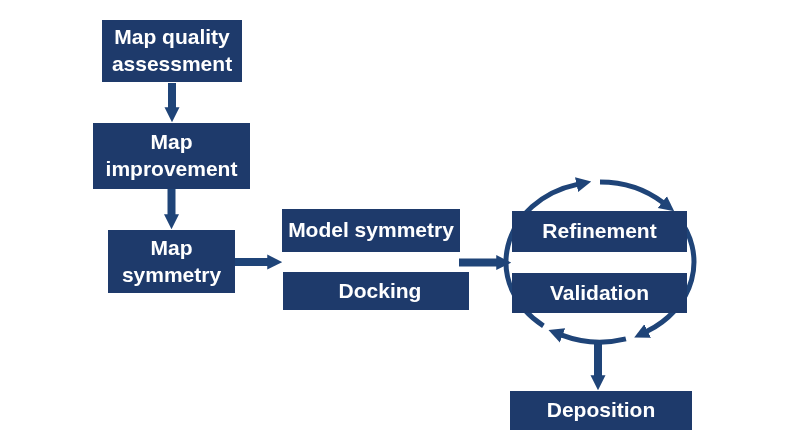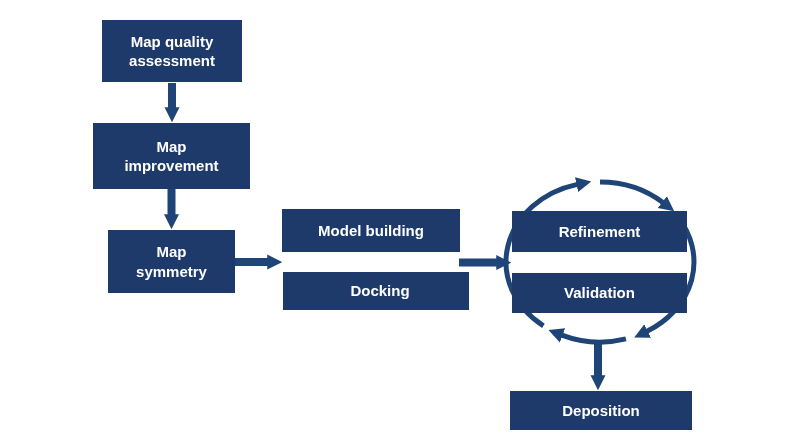--- a/index.html
+++ b/index.html
@@ -24,21 +24,21 @@
   .box {
     position: absolute;
     z-index: 1;
     background: var(--color-box_fill, #1e3a6b);
     color: var(--color-text, #ffffff);
     display: flex;
     align-items: center;
     justify-content: center;
     text-align: center;
     font-weight: 700;
-    font-size: 15px;
+    font-size: 21px;
     line-height: 1.28;
   }
   .box span {
     white-space: pre-line;
   }
   .b-map-quality     { left: 102px; top: 20px;  width: 140px; height: 62px; }
   .b-map-improvement { left: 93px;  top: 123px; width: 157px; height: 66px; }
   .b-map-symmetry    { left: 108px; top: 230px; width: 127px; height: 63px; }
   .b-model-building  { left: 282px; top: 209px; width: 178px; height: 43px; }
   .b-docking         { left: 283px; top: 272px; width: 178px; height: 38px; padding-left: 8px; }
@@ -100,21 +100,21 @@
     <span>Map
 improvement</span>
   </div>
 
   <div class="box b-map-symmetry">
     <span>Map
 symmetry</span>
   </div>
 
   <div class="box b-model-building">
-    <span>Model building</span>
+    <span>Model symmetry</span>
   </div>
 
   <div class="box b-docking">
     <span>Docking</span>
   </div>
 
   <div class="box b-refinement">
     <span>Refinement</span>
   </div>
 

